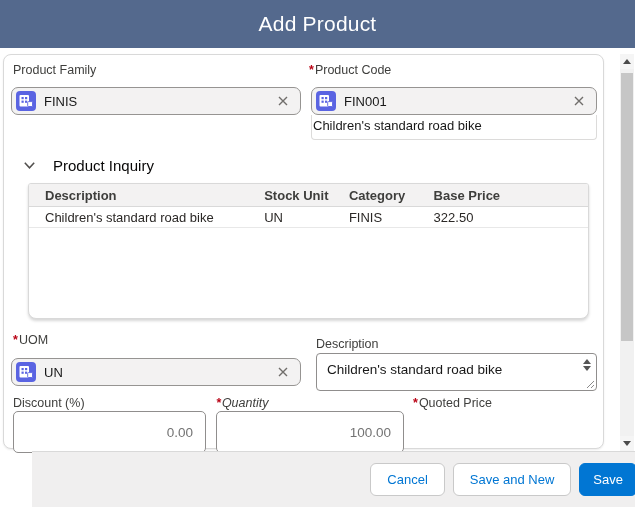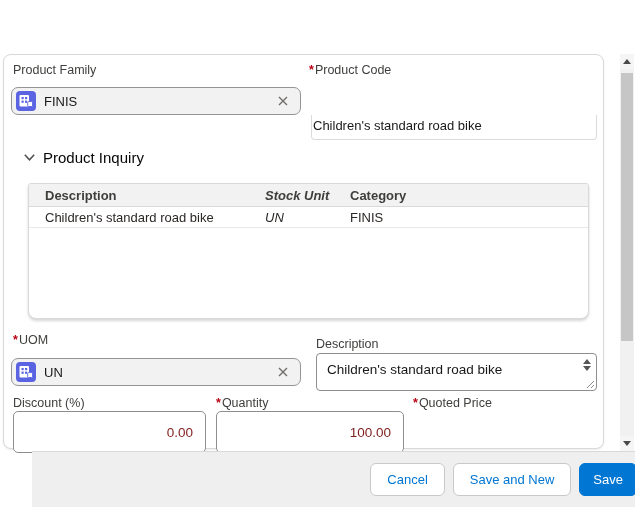--- a/index.html
+++ b/index.html
@@ -38,55 +38,55 @@
   .pill-clear { margin-left: auto; width: 14px; height: 14px; cursor: pointer; display: block; }
 
   .helper-box {
     position: absolute; background: #fff; border: 1px solid #dcdbda; border-top: none;
     border-radius: 0 0 4px 4px; font-size: 13px; color: #181818;
     padding: 3px 6px 4px 1px; white-space: nowrap; overflow: hidden;
   }
 
   
   .section-head {
-    position: absolute; display: flex; align-items: center; gap: 6px;
-    font-size: 15px; color: #080707; cursor: pointer;
+    position: absolute; display: flex; align-items: center; gap: 16px;
+    font-size: 15px; color: #080707; cursor: pointer; margin-top: 8px;
   }
 
   
   .inquiry-table {
     position: absolute; background: #fff; border: 1px solid #d9d9d9;
     border-radius: 3px 3px 8px 8px; box-shadow: 0 2px 3px rgba(0,0,0,.16);
     overflow: hidden;
   }
   .t-head { display: flex; background: #f3f2f2; border-bottom: 1px solid #d9d9d9; height: 23px; align-items: center; }
   .t-row  { display: flex; height: 21px; align-items: center; border-bottom: 1px solid #e8e8e8; background: #fff; }
   .t-cell { font-size: 13px; color: #2b2826; padding-left: 8px; white-space: nowrap; overflow: hidden; }
   .t-head .t-cell { font-weight: bold; color: #3e3e3c; }
   .c1 { width: 228px; padding-left: 16px; }
-  .c2 { width: 85px; font-style: italic; }
+  .c2 { width: 85px; }
   .c3 { width: 85px; }
   .c4 { width: 163px; }
 
   
   .textarea-box {
     position: absolute; background: #fff; border: 1px solid #908e8d; border-radius: 4px;
     font-size: 13.5px; color: #181818; padding: 8px 20px 4px 10px;
   }
   .spinner { position: absolute; top: 3px; right: 4px; width: 10px; }
   .spin-up, .spin-dn { width: 0; height: 0; border-left: 4px solid transparent; border-right: 4px solid transparent; margin: 2px auto; }
   .spin-up { border-bottom: 5px solid #555; }
   .spin-dn { border-top: 5px solid #555; }
   .grip { position: absolute; right: 1px; bottom: 1px; width: 10px; height: 10px; }
 
   
   .num-input {
     position: absolute; height: 42px; background: #fff; border: 1px solid #908e8d;
     border-radius: 5px; font-family: "Liberation Sans", sans-serif;
-    font-size: 13.5px; color: #7f1d1d; text-align: right; padding-right: 12px; width: 100%;
+    font-size: 13.5px; color: #737373; text-align: right; padding-right: 12px; width: 100%;
   }
 
   
   .scrollbar { position: absolute; left: 620px; top: 54px; width: 14px; height: 397px; background: #f1f1f1; }
   .sb-btn { position: absolute; left: 0; width: 14px; height: 15px; background: #f5f5f5; display: flex; align-items: center; justify-content: center; }
   .sb-up { top: 0; } .sb-dn { bottom: 0; }
   .tri-up { width: 0; height: 0; border-left: 4px solid transparent; border-right: 4px solid transparent; border-bottom: 5px solid #4a4a4a; }
   .tri-dn { width: 0; height: 0; border-left: 4px solid transparent; border-right: 4px solid transparent; border-top: 5px solid #4a4a4a; }
   .sb-thumb { position: absolute; left: 1px; top: 19px; width: 12px; height: 268px; background: #c6c6c6; }
 
@@ -101,20 +101,23 @@
     font-size: 13px; cursor: pointer; display: inline-flex; align-items: center; justify-content: center;
   }
   .btn-neutral { background: #fff; border: 1px solid #c9c9c9; color: #0176d3; padding: 0 16px; }
   .btn-brand   { background: #0176d3; border: 1px solid #0176d3; color: #fff; padding: 0 13px; }
 </style>
 </head>
 <body>
 
 <div class="modal">
 
+  <div class="modal-header">
+    <div class="modal-title">Add Product</div>
+  </div>
 
   <div class="panel">
 
     <div class="field-label" style="left:305px; top:7px;"><span class="req">*</span><span>Product Code</span></div>
     <div class="field-label" style="left:9px; top:7px;"><span>Product Family</span></div>
 
     <div class="pill" style="left:7px; top:32px; width:290px;">
       <svg class="pill-icon" viewBox="0 0 20 20">
         <rect x="0" y="0" width="20" height="20" rx="4" fill="#5a64e2"></rect>
         <rect x="3.5" y="4" width="9.5" height="11.5" rx="1" fill="#ffffff"></rect>
@@ -123,40 +126,57 @@
         <rect x="5.5" y="9.6" width="2.2" height="2.2" fill="#5a64e2"></rect>
         <rect x="9" y="9.6" width="2.2" height="2.2" fill="#5a64e2"></rect>
         <rect x="11.7" y="10.6" width="4.8" height="4.9" rx="0.6" fill="#ffffff" stroke="#5a64e2" stroke-width="0.9"></rect>
       </svg>
       <span class="pill-text">FINIS</span>
       <svg class="pill-clear" viewBox="0 0 14 14">
         <path d="M3 3 L11 11 M11 3 L3 11" stroke="#706e6b" stroke-width="1.4" fill="none"></path>
       </svg>
     </div>
 
+    <div class="pill" style="left:307px; top:32px; width:286px;">
+      <svg class="pill-icon" viewBox="0 0 20 20">
+        <rect x="0" y="0" width="20" height="20" rx="4" fill="#5a64e2"></rect>
+        <rect x="3.5" y="4" width="9.5" height="11.5" rx="1" fill="#ffffff"></rect>
+        <rect x="5.5" y="6" width="2.2" height="2.2" fill="#5a64e2"></rect>
+        <rect x="9" y="6" width="2.2" height="2.2" fill="#5a64e2"></rect>
+        <rect x="5.5" y="9.6" width="2.2" height="2.2" fill="#5a64e2"></rect>
+        <rect x="9" y="9.6" width="2.2" height="2.2" fill="#5a64e2"></rect>
+        <rect x="11.7" y="10.6" width="4.8" height="4.9" rx="0.6" fill="#ffffff" stroke="#5a64e2" stroke-width="0.9"></rect>
+      </svg>
+      <span class="pill-text">FIN001</span>
+      <svg class="pill-clear" viewBox="0 0 14 14">
+        <path d="M3 3 L11 11 M11 3 L3 11" stroke="#706e6b" stroke-width="1.4" fill="none"></path>
+      </svg>
+    </div>
 
     <div class="helper-box" style="left:307px; top:60px; width:286px; height:25px;">Children's standard road bike</div>
 
     <div class="section-head" style="left:18px; top:94px;">
       <svg width="15" height="15" viewBox="0 0 16 16">
         <path d="M3 5 L8 10.5 L13 5" fill="none" stroke="#514f4d" stroke-width="1.6"></path>
       </svg>
       <span>Product Inquiry</span>
     </div>
 
     <div class="inquiry-table" style="left:24px; top:128px; width:561px; height:136px;">
       <div class="t-head">
         <div class="t-cell c1">Description</div>
         <div class="t-cell c2">Stock Unit</div>
         <div class="t-cell c3">Category</div>
+        <div class="t-cell c4">Base Price</div>
       </div>
       <div class="t-row">
         <div class="t-cell c1">Children's standard road bike</div>
         <div class="t-cell c2">UN</div>
         <div class="t-cell c3">FINIS</div>
+        <div class="t-cell c4">322.50</div>
       </div>
     </div>
 
     <div class="field-label" style="left:9px; top:277px;"><span class="req">*</span><span>UOM</span></div>
     <div class="field-label" style="left:312px; top:281px;"><span>Description</span></div>
 
     <div class="pill" style="left:7px; top:303px; width:290px;">
       <svg class="pill-icon" viewBox="0 0 20 20">
         <rect x="0" y="0" width="20" height="20" rx="4" fill="#5a64e2"></rect>
         <rect x="3.5" y="4" width="9.5" height="11.5" rx="1" fill="#ffffff"></rect>
@@ -177,21 +197,21 @@
       <div class="spinner">
         <div class="spin-up"></div>
         <div class="spin-dn"></div>
       </div>
       <svg class="grip" viewBox="0 0 10 10">
         <path d="M9 2 L2 9 M9 6 L6 9" stroke="#8a8a8a" stroke-width="1"></path>
       </svg>
     </div>
 
     <div class="field-label" style="left:9px; top:340px;text-align:right;"><span>Discount (%)</span></div>
-    <div class="field-label" style="left:212px; top:340px;"><span class="req">*</span><span>Quantity</span></div>
+    <div class="field-label" style="left:212px; top:340px;font-style:italic;"><span class="req">*</span><span>Quantity</span></div>
     <div class="field-label" style="left:409px; top:340px;"><span class="req">*</span><span>Quoted Price</span></div>
 
     <div style="position:absolute; left:9px; top:356px; width:193px;">
       <input class="num-input" style="position: relative;" value="0.00">
     </div>
     <div style="position:absolute; left:212px; top:356px; width:188px;">
       <input class="num-input" style="position: relative;" value="100.00">
     </div>
 
   </div>

